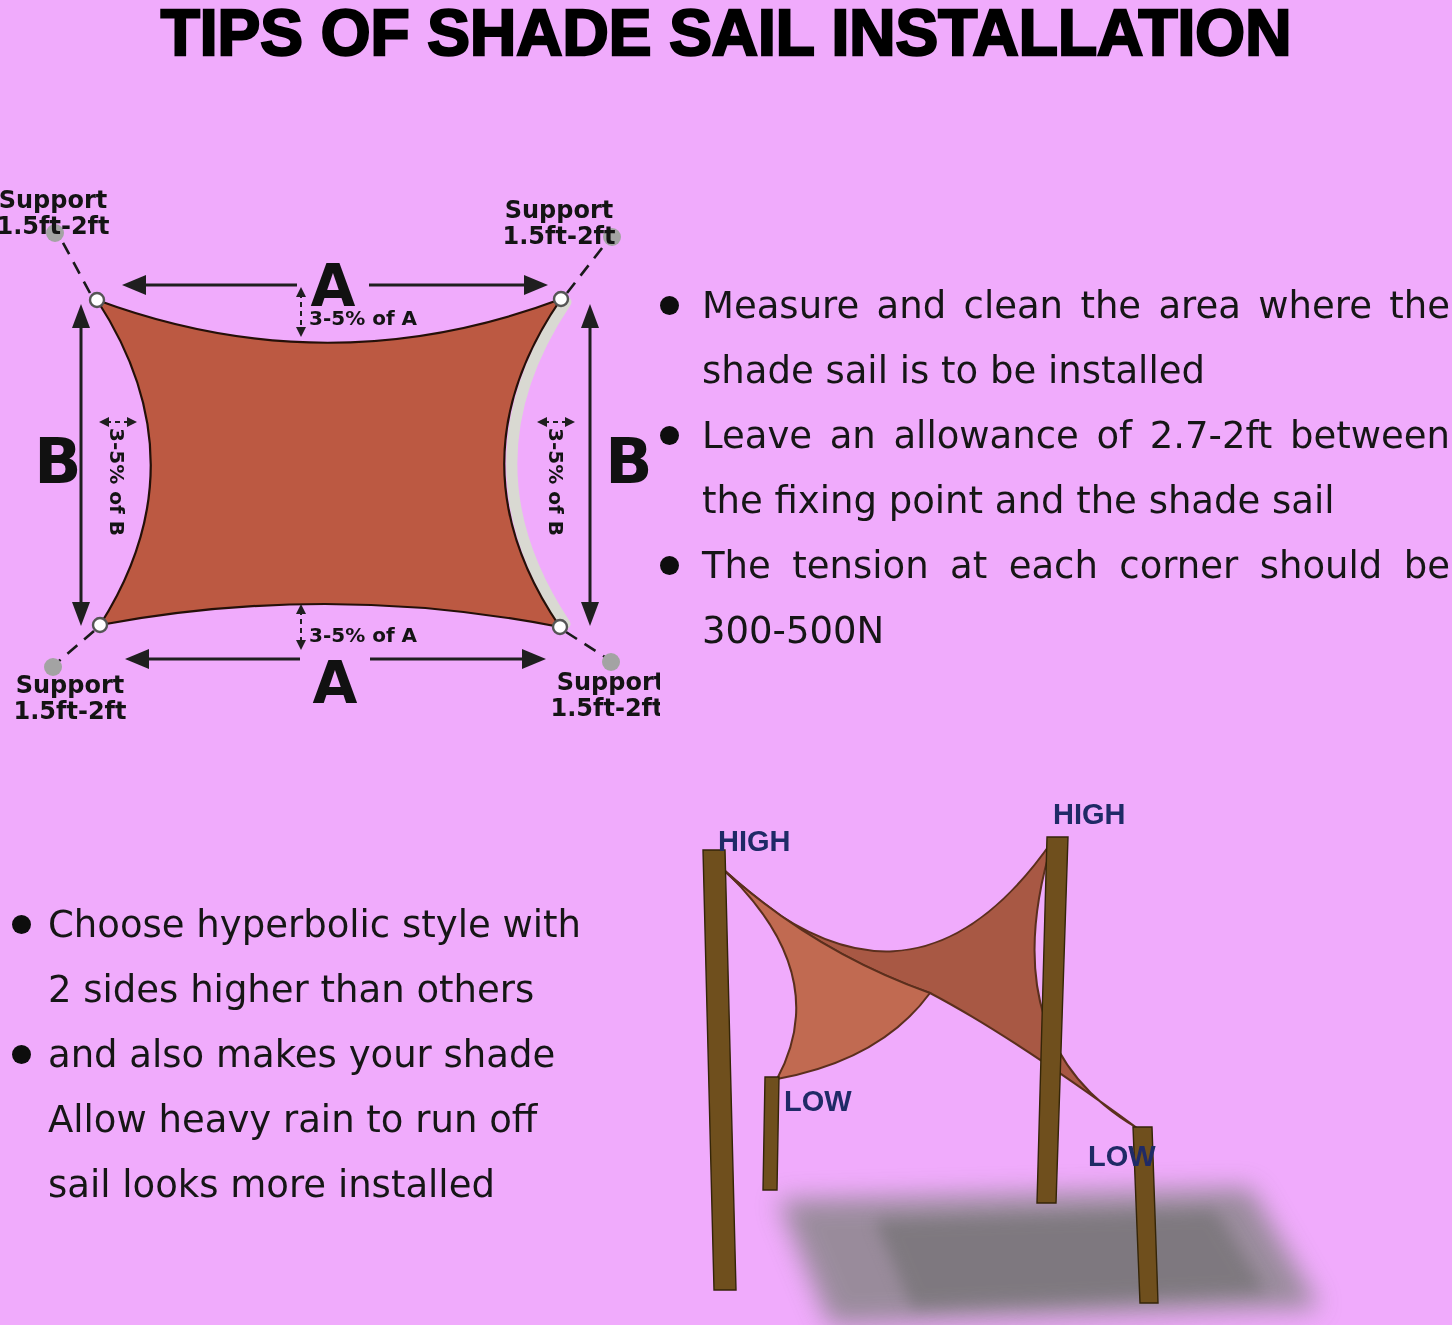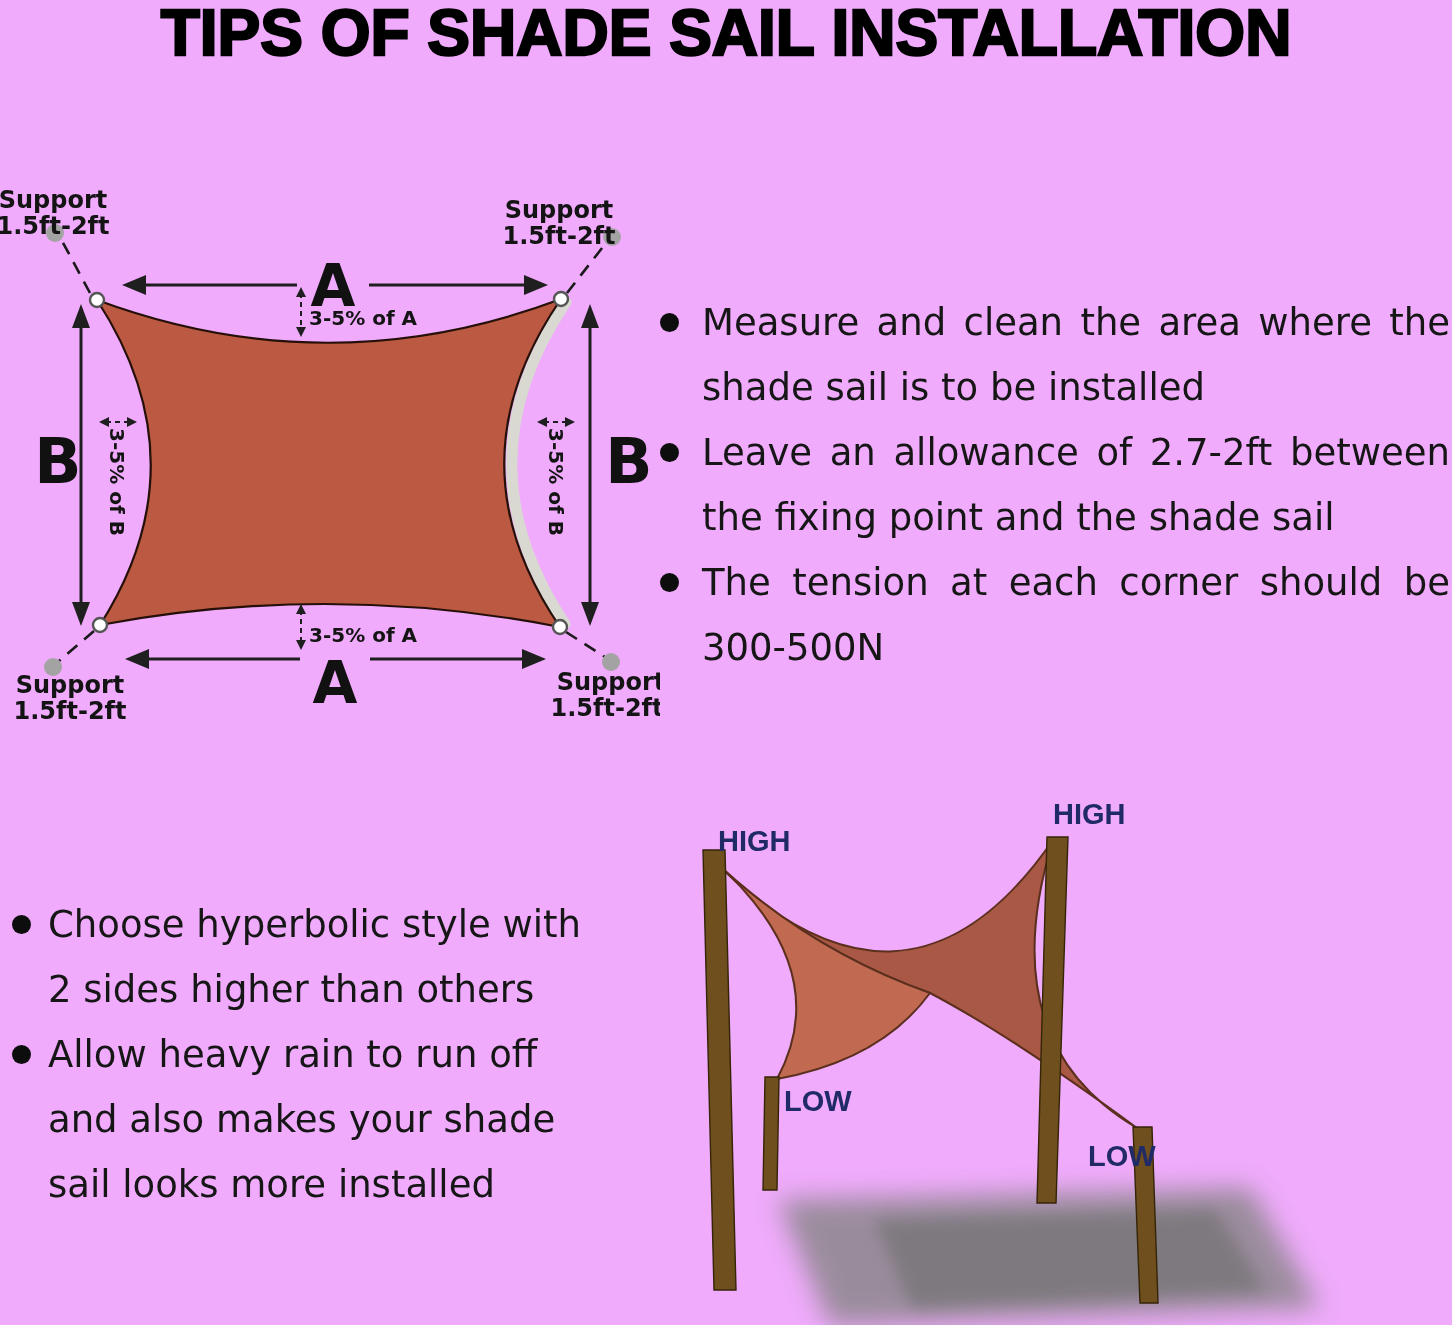--- a/index.html
+++ b/index.html
@@ -4,21 +4,21 @@
 <style>
   html,body{margin:0;padding:0;background:#fff;}
   .stage{position:relative;width:1452px;height:1325px;background:#f0abfc;overflow:hidden;
          font-family:"DejaVu Sans",sans-serif;color:#151515;}
   .page-title{position:absolute;top:0px;left:0;width:100%;margin:0;text-align:center;
               font-family:"Liberation Sans",sans-serif;font-weight:700;font-size:64px;line-height:66px;
               color:#000;-webkit-text-stroke:2.4px #000;letter-spacing:0px;white-space:nowrap;}
   .diagram-wrap{position:absolute;left:0;top:170px;width:660px;height:600px;}
   .illus-wrap{position:absolute;left:660px;top:780px;width:792px;height:545px;}
   .tips{position:absolute;}
-  .tips-right{left:660px;top:290px;width:792px;}
+  .tips-right{left:660px;top:273px;width:792px;}
   .tips-left{left:12px;top:892px;width:640px;}
   .tip-item{display:flex;align-items:flex-start;}
   .bullet-col{flex:none;}
   .tips-right .bullet-col{width:42px;}
   .tips-left .bullet-col{width:36px;}
   .bullet-dot{width:19px;height:19px;border-radius:50%;background:#0d0d0d;margin-top:23px;}
   .tip-lines{flex:none;}
   .tips-right .tip-lines{width:748px;}
   .tips-left .tip-lines{width:600px;}
   .tip-line{font-size:37px;line-height:65px;white-space:nowrap;color:#161616;}
@@ -178,22 +178,22 @@
       <div class="tip-lines">
         <div class="tip-line">Choose hyperbolic style with</div>
         <div class="tip-line">2 sides higher than others</div>
       </div>
     </div>
     <div class="tip-item">
       <div class="bullet-col">
           <div class="bullet-dot"></div>
         </div>
       <div class="tip-lines">
+        <div class="tip-line">and also makes your shade</div>
         <div class="tip-line">Allow heavy rain to run off</div>
-        <div class="tip-line">and also makes your shade</div>
         <div class="tip-line">sail looks more installed</div>
       </div>
     </div>
   </div>
 
   <div class="illus-wrap">
     <svg width="792" height="545" viewBox="0 0 792 545">
       <defs>
         <filter id="soft" x="-30%" y="-30%" width="160%" height="160%">
           <feGaussianBlur stdDeviation="13"></feGaussianBlur>

